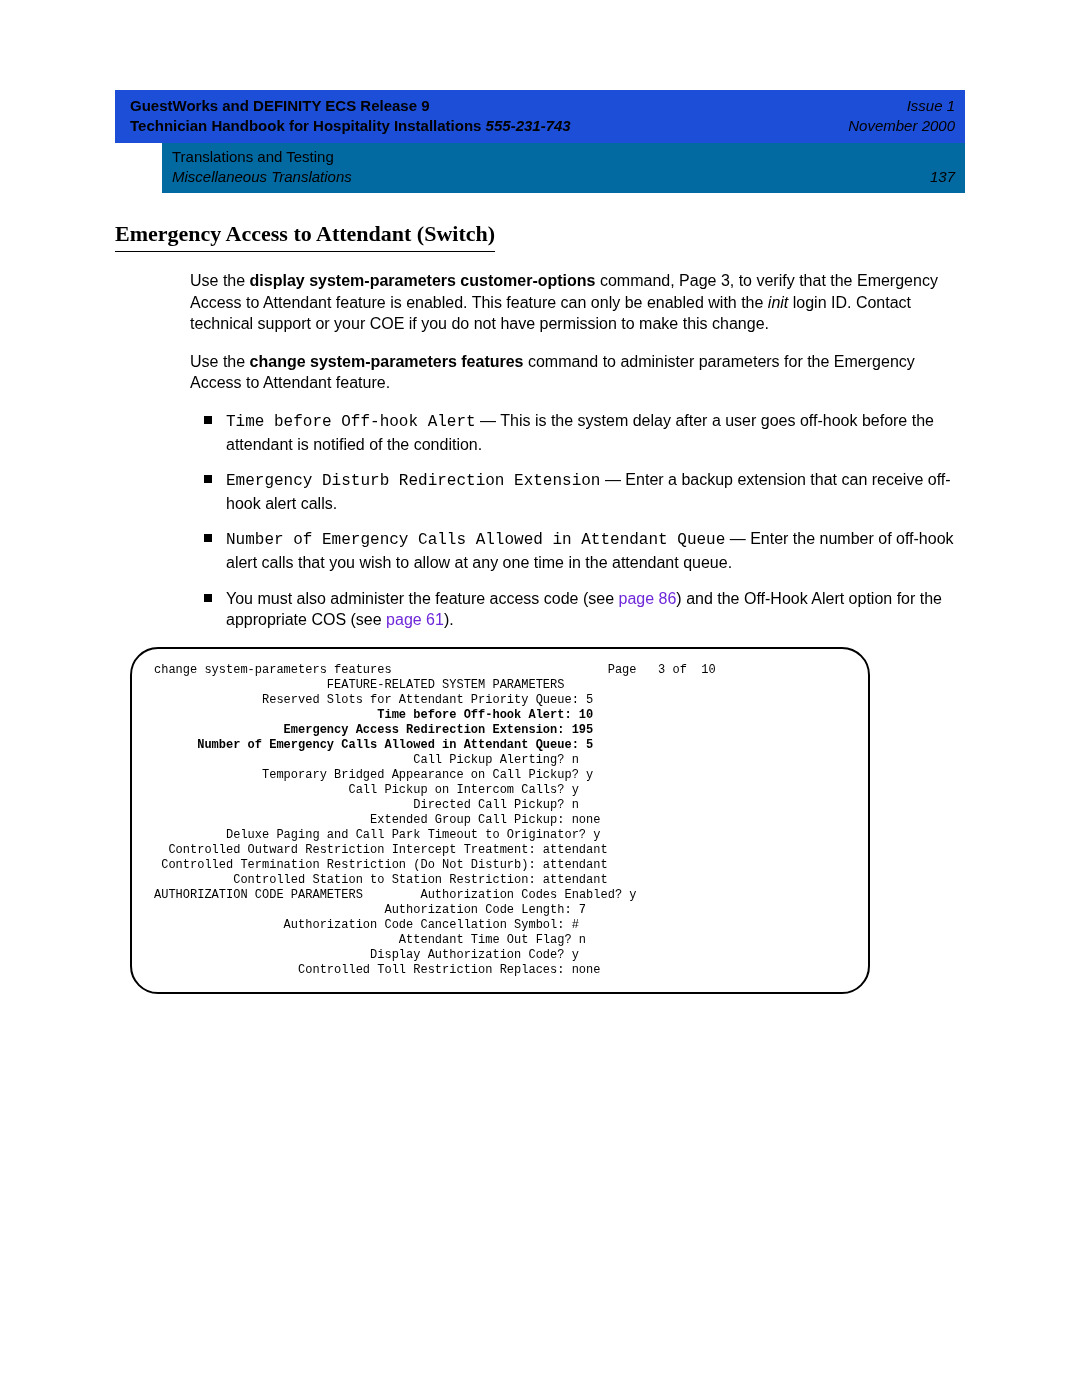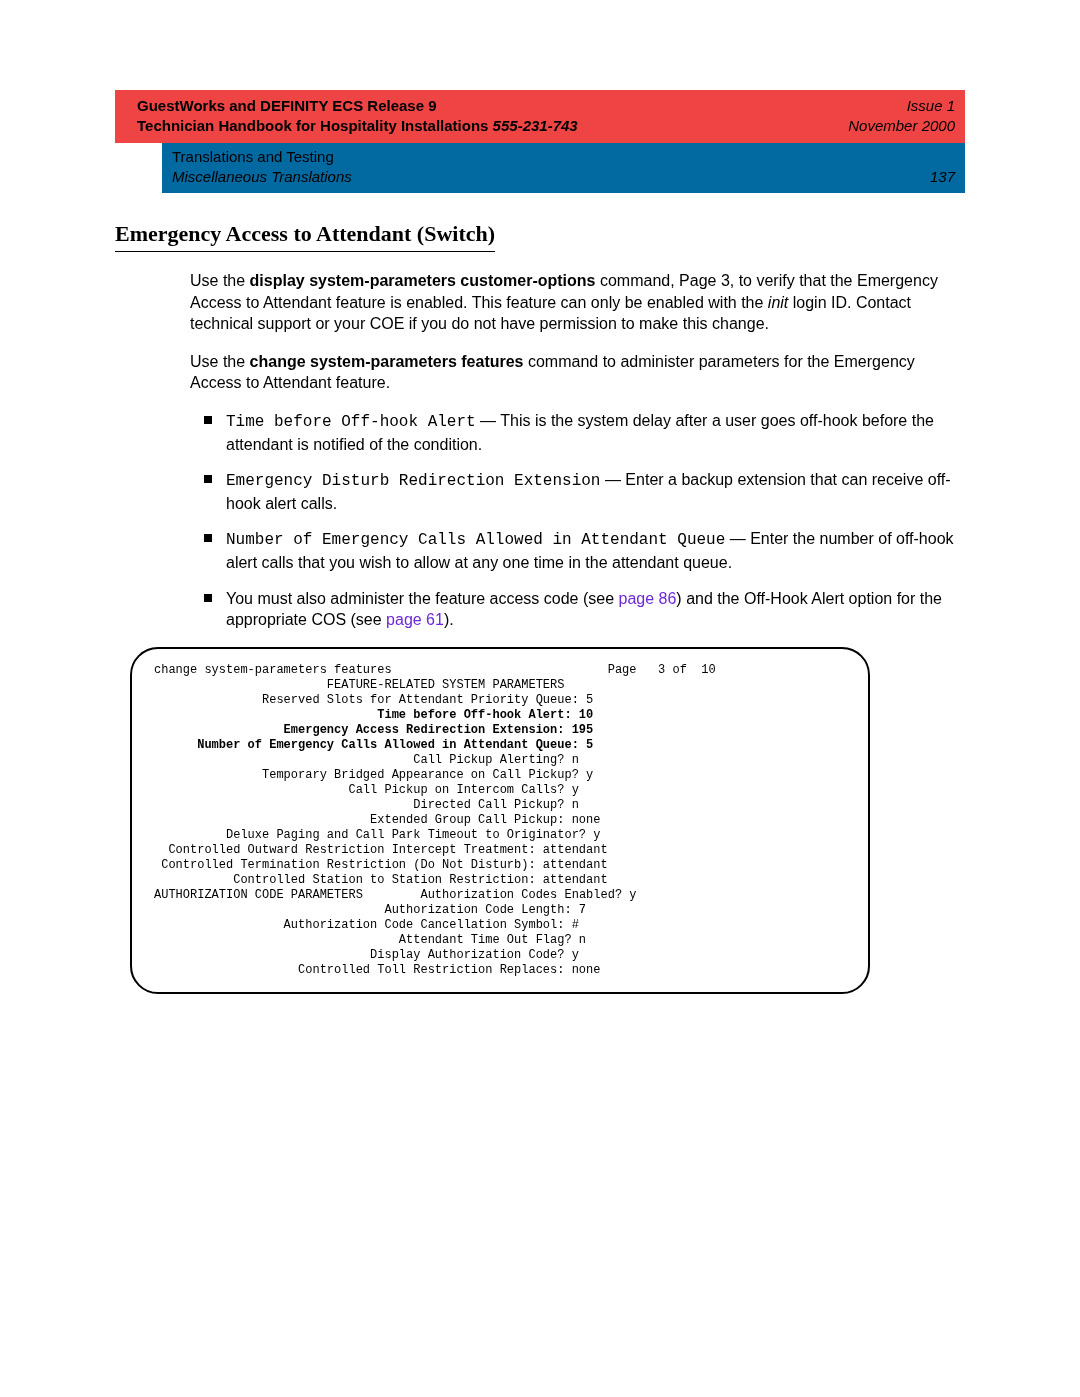--- a/index.html
+++ b/index.html
@@ -8,22 +8,22 @@
     background: #fff;
     font-family: Arial, Helvetica, sans-serif;
     width: 1080px;
   }
   .page {
     width: 1080px;
     padding: 90px 115px 100px 115px;
     box-sizing: border-box;
   }
   .hdr {
-    background: #ef4444;
-    padding: 6px 10px 6px 22px;
+    background: #1d4ed8;
+    padding: 6px 10px 6px 15px;
     font-size: 15px;
     line-height: 1.35;
     color: #000;
   }
   .hdr-row {
     display: flex;
     justify-content: space-between;
   }
   .hdr b { font-weight: bold; }
   .hdr .doc-num { font-style: italic; font-weight: bold; margin-top: 11px; }

